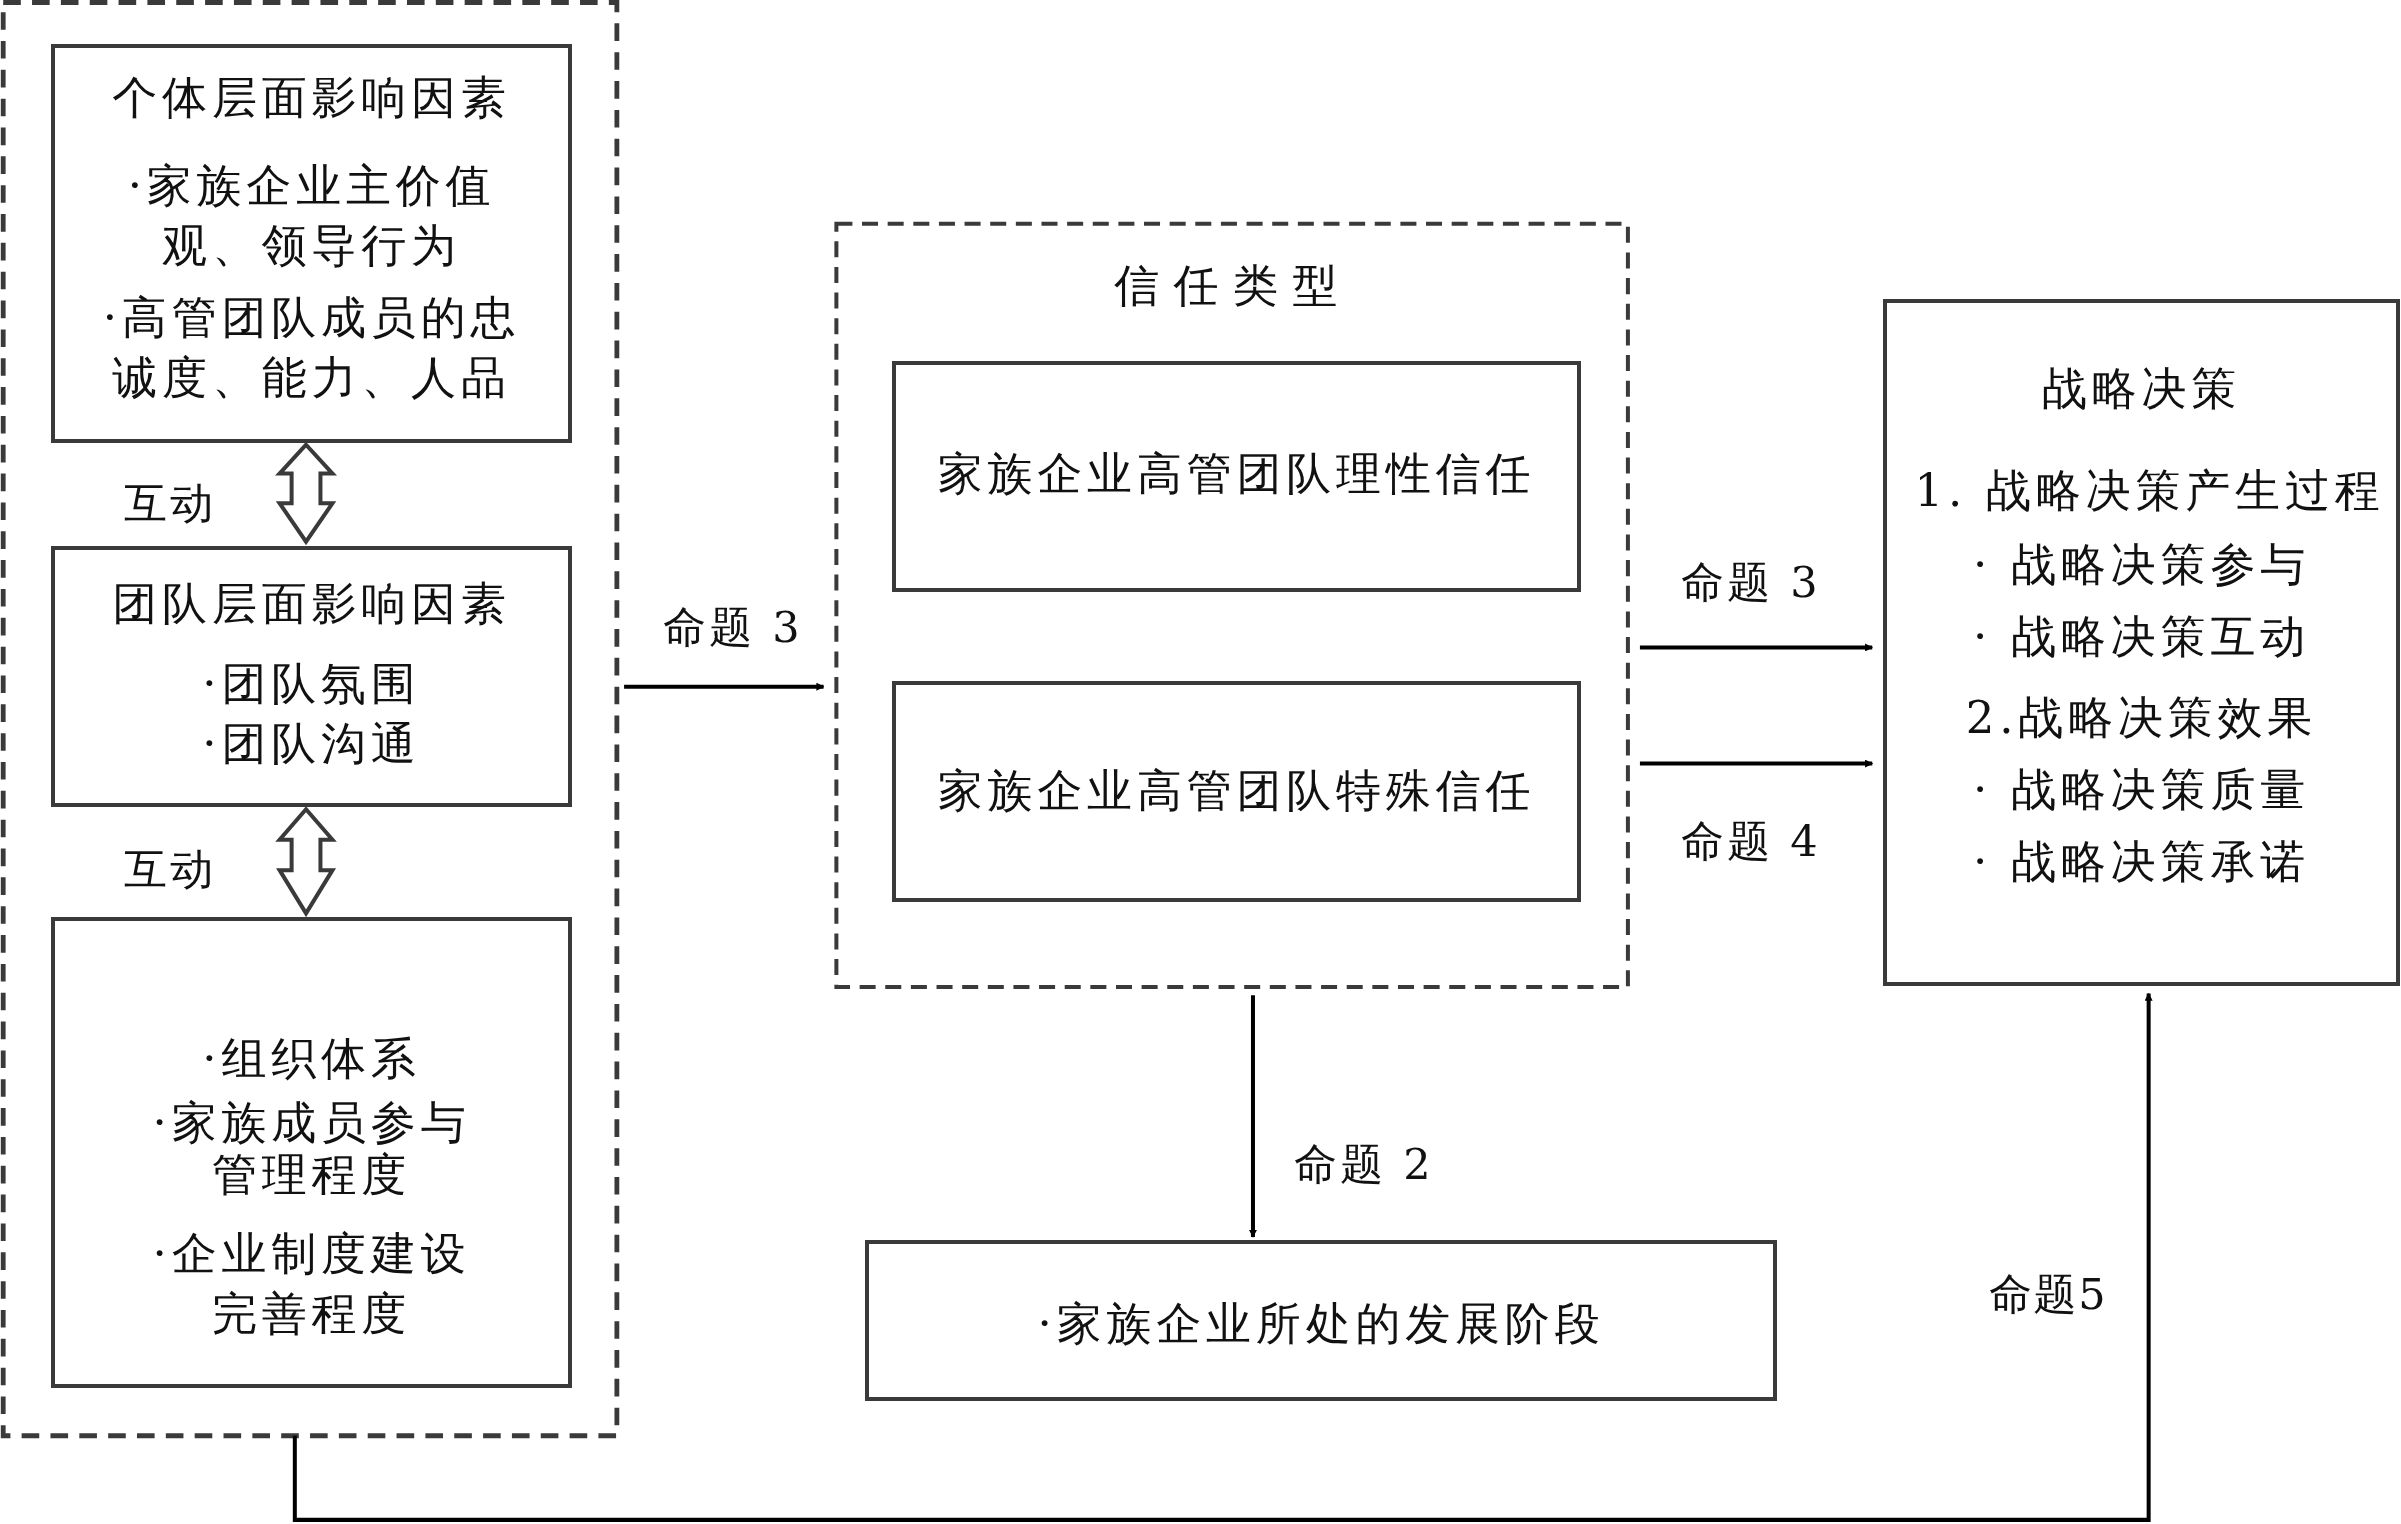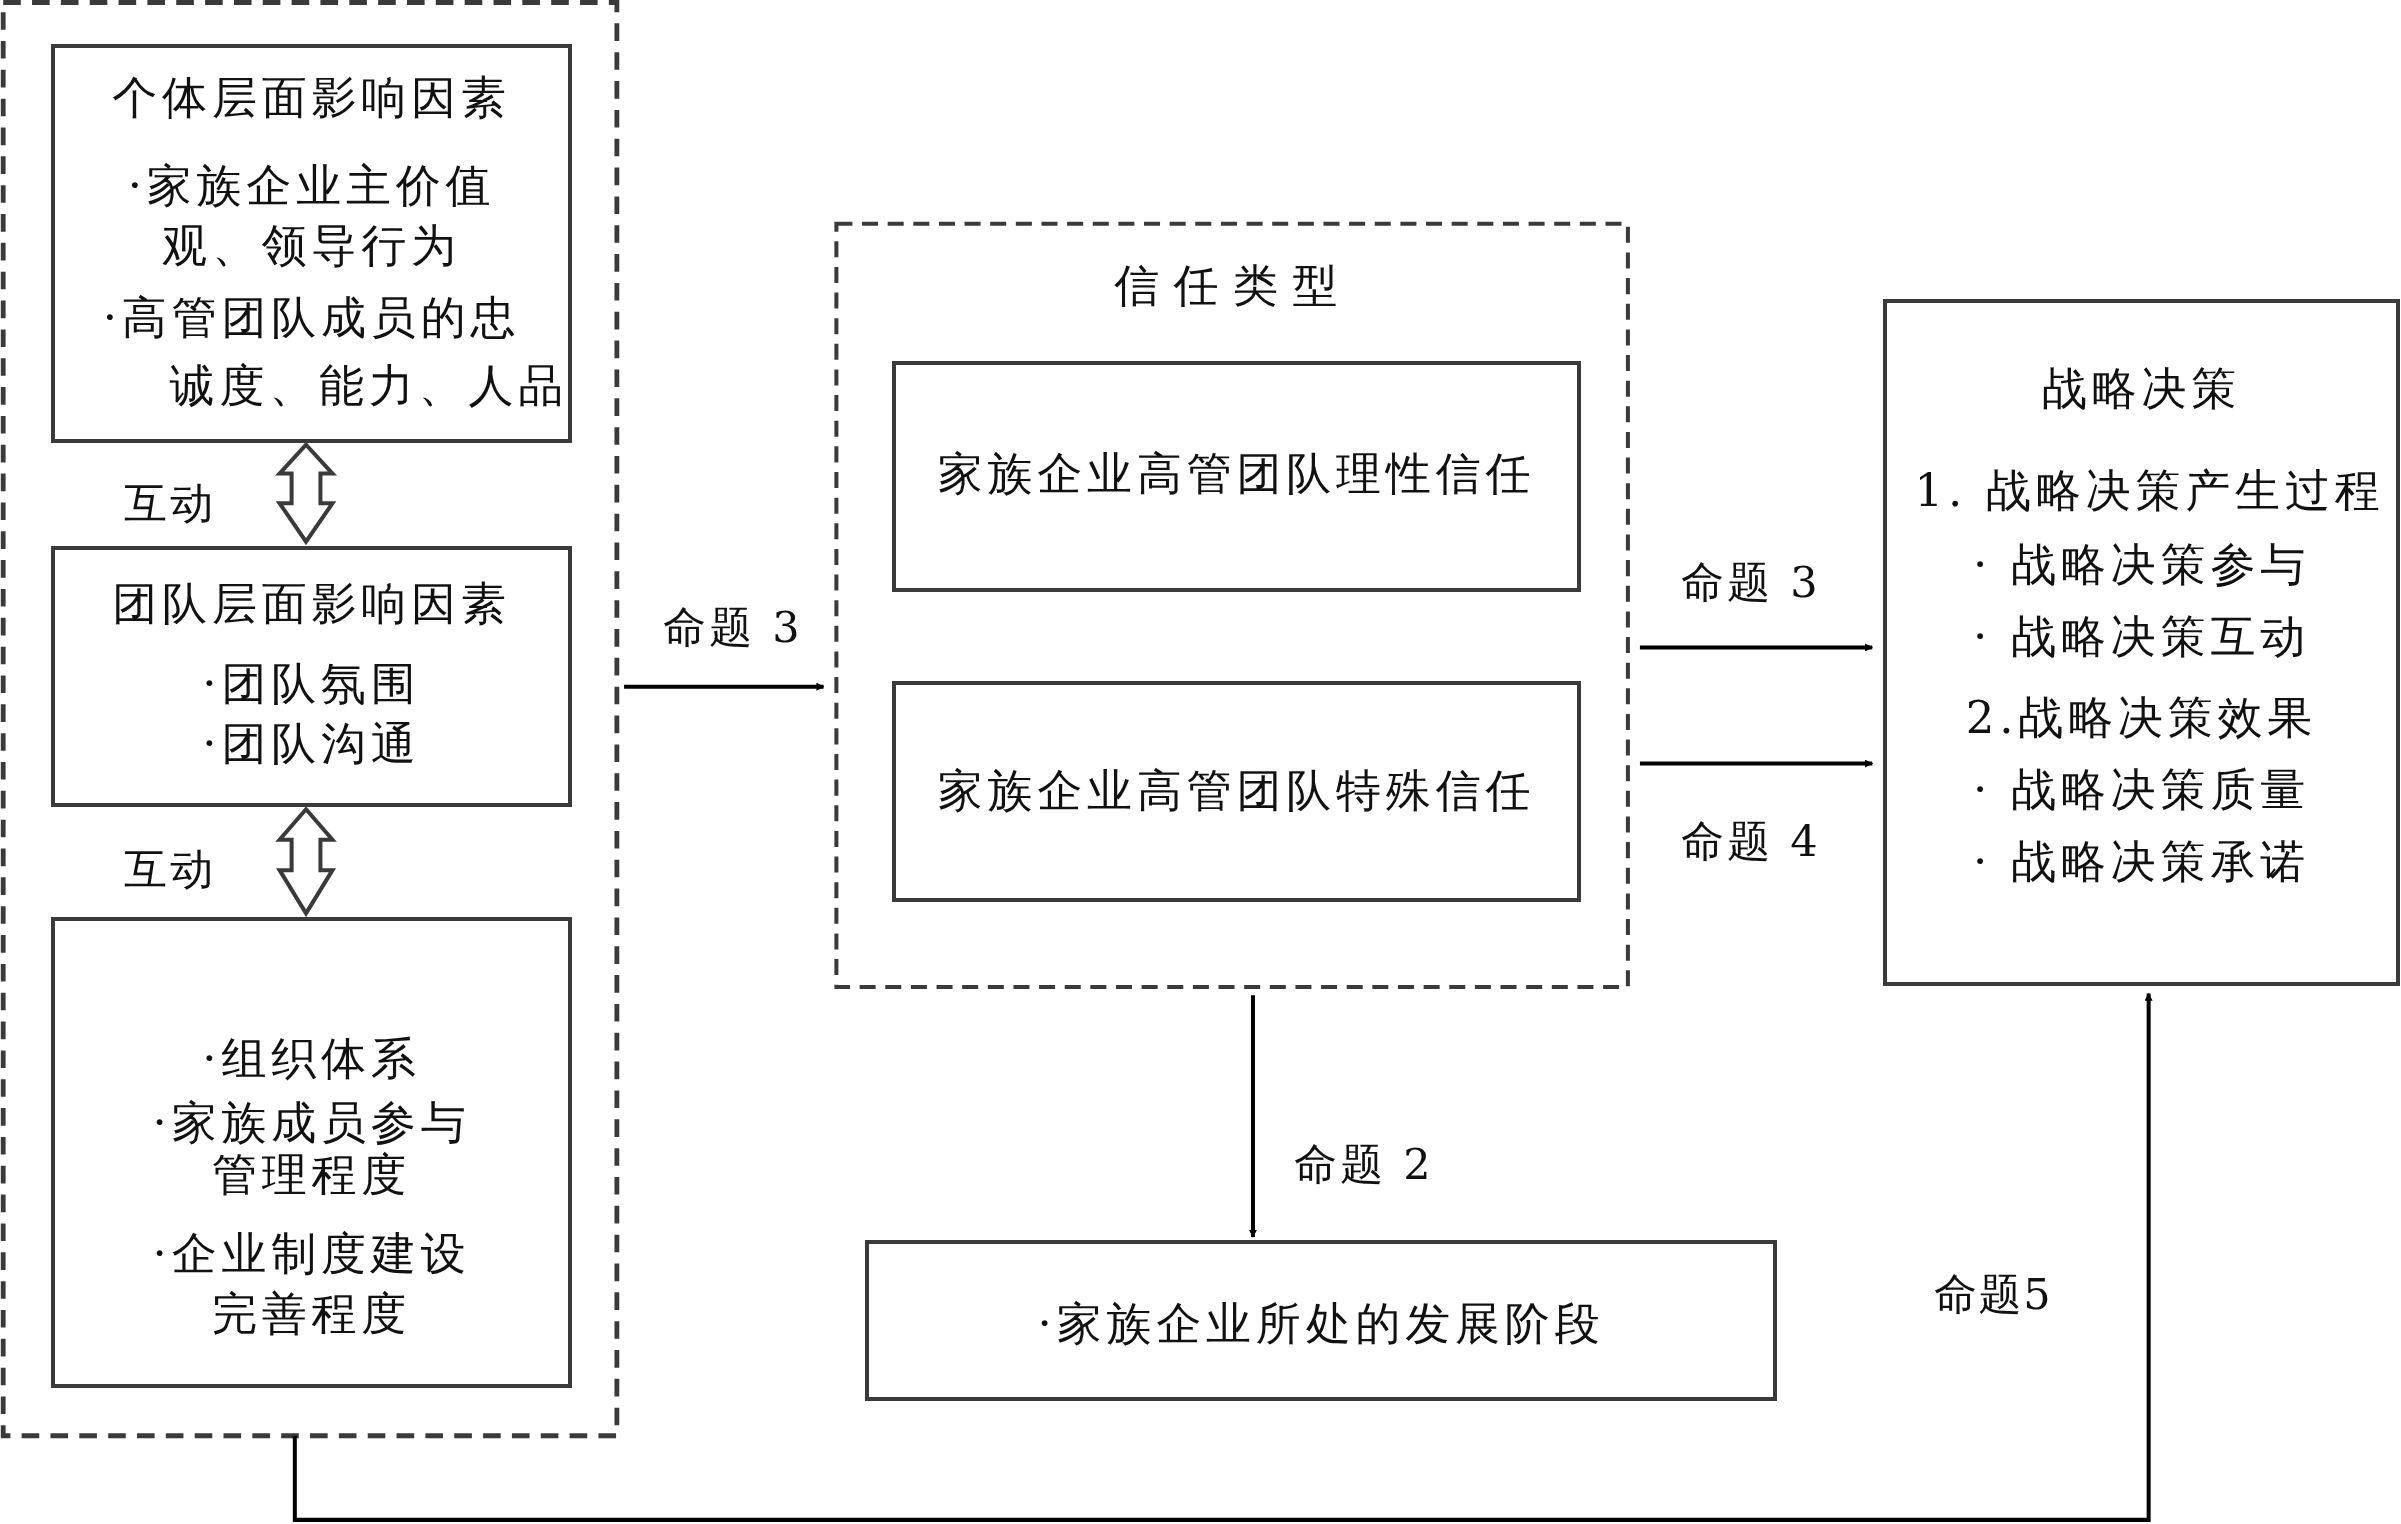--- a/index.html
+++ b/index.html
@@ -38,21 +38,21 @@
   <line x1="1564" y1="1242" x2="1564" y2="1544" stroke="#000" stroke-width="5" marker-end="url(#ah)"></line>
 
   <polyline points="368,1792 368,1897 2682,1897 2682,1240" fill="none" stroke="#000" stroke-width="5" marker-end="url(#ah)"></polyline>
 </svg>
 
 <div class="abs solid" style="left:51px; top:44px; width:521px; height:399px;">
   <div class="txt f58" style="top:24px;">个体层面影响因素</div>
   <div class="txt f58" style="top:112px;">·家族企业主价值</div>
   <div class="txt f58" style="top:172px;">观、领导行为</div>
   <div class="txt f58" style="top:244px;">·高管团队成员的忠</div>
-  <div class="txt f58" style="top:312px;text-align:right;">诚度、能力、人品</div>
+  <div class="txt f58" style="top:304px;">诚度、能力、人品</div>
 </div>
 
 <div class="lbl" style="left:124px; top:479px;">互动</div>
 
 <div class="abs solid" style="left:51px; top:546px; width:521px; height:261px;">
   <div class="txt f58" style="top:28px;">团队层面影响因素</div>
   <div class="txt f58" style="top:108px;">·团队氛围</div>
   <div class="txt f58" style="top:168px;">·团队沟通</div>
 </div>
 
@@ -89,14 +89,14 @@
 <div class="abs solid" style="left:1883px; top:299px; width:517px; height:687px;">
   <div class="txt f58" style="top:60px;">战略决策</div>
   <div class="txt f58" style="top:162px; left:16px;">1. 战略决策产生过程</div>
   <div class="txt f58" style="top:236px;">· 战略决策参与</div>
   <div class="txt f58" style="top:308px;">· 战略决策互动</div>
   <div class="txt f58" style="top:389px;">2.战略决策效果</div>
   <div class="txt f58" style="top:461px;">· 战略决策质量</div>
   <div class="txt f58" style="top:533px;">· 战略决策承诺</div>
 </div>
 
-<div class="lbl" style="left:1934px; top:1270px; letter-spacing:1.6px;">命题5</div>
+<div class="lbl" style="left:1989px; top:1270px; letter-spacing:1.6px;">命题5</div>
 
 
 </body></html>

